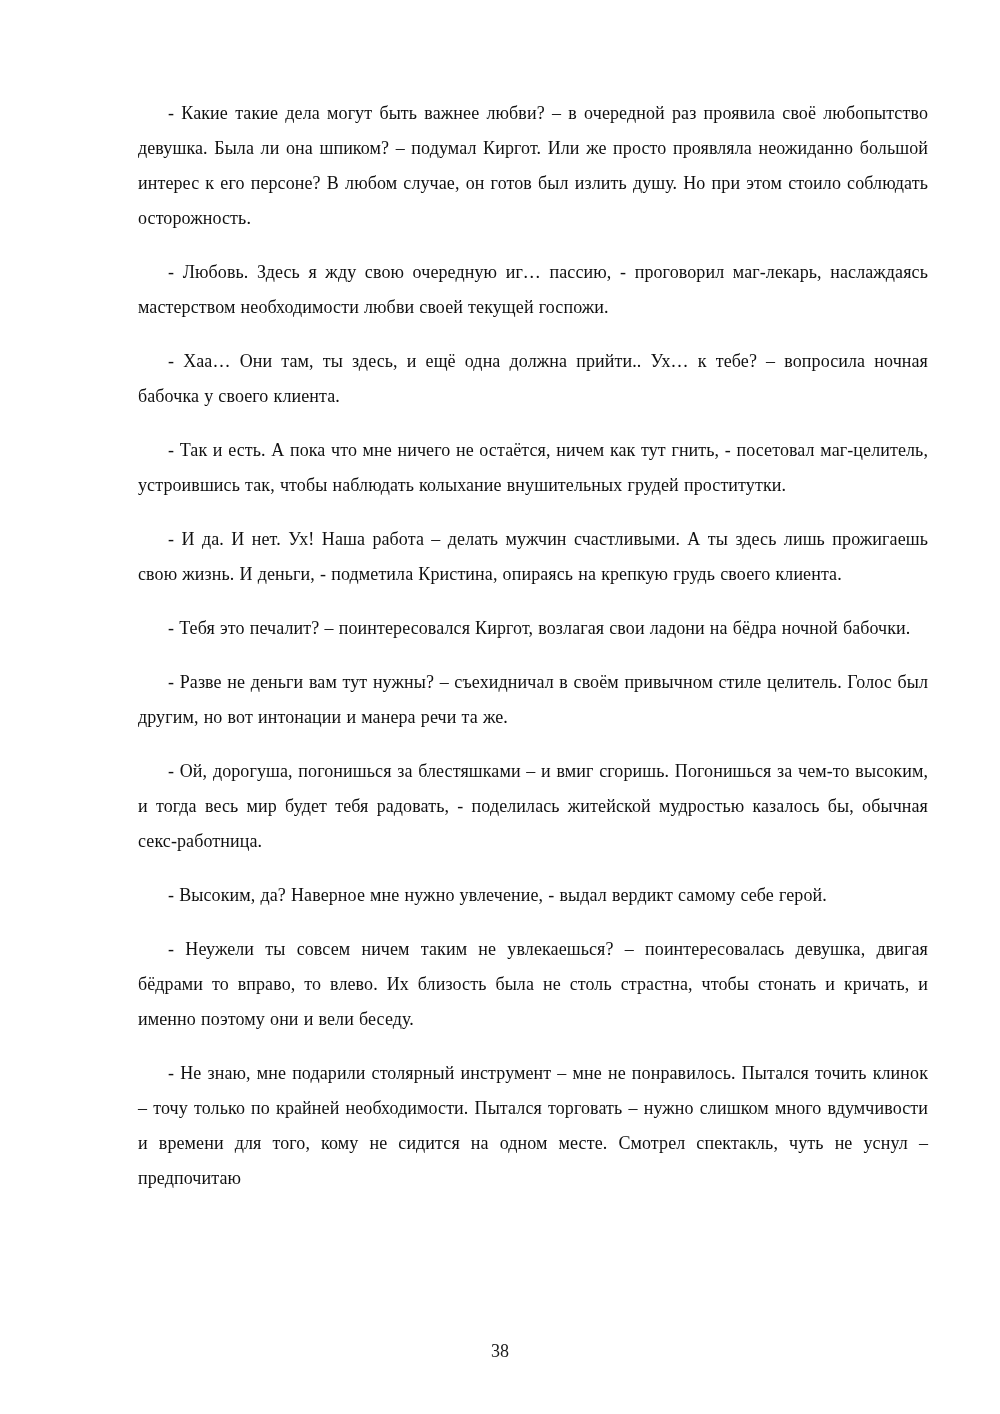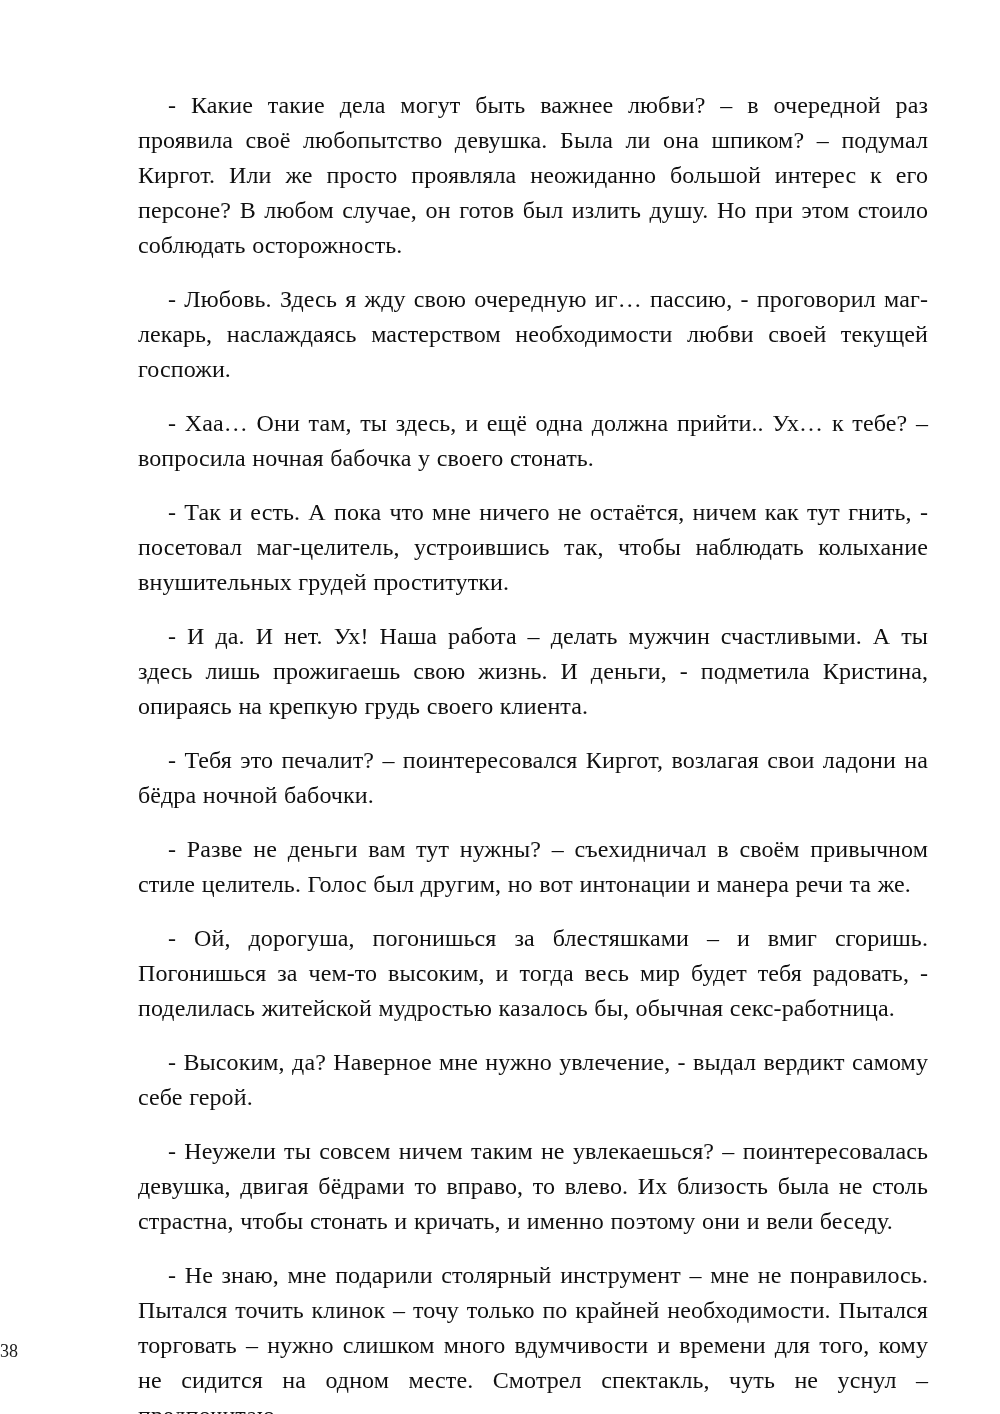--- a/index.html
+++ b/index.html
@@ -18,51 +18,51 @@
     width: 1000px;
     height: 1414px;
     box-sizing: border-box;
     padding: 88px 72px 40px 138px;
     background: #ffffff;
   }
   .body-text {
     width: 790px;
   }
   .para {
-    margin: 0 0 19px 0;
-    font-size: 24px;
+    margin: 8px 0 19px 0;
+    font-size: 18px;
     line-height: 35px;
     text-align: justify;
     text-indent: 30px;
     letter-spacing: 0.1px;
     word-spacing: 0.5px;
     hyphens: none;
   }
   .para:last-child {
     margin-bottom: 0;
   }
   .page-number {
     position: absolute;
     left: 0;
     right: 0;
     bottom: 52px;
-    text-align: left;
+    text-align: center;
     font-size: 18px;
     color: #1a1a1a;
     font-family: "Liberation Serif", serif;
   }
 </style>
 </head>
 <body>
 
 <div class="page">
   <div class="body-text">
     <p class="para">- Какие такие дела могут быть важнее любви? – в очередной раз проявила своё любопытство девушка. Была ли она шпиком? – подумал Киргот. Или же просто проявляла неожиданно большой интерес к его персоне? В любом случае, он готов был излить душу. Но при этом стоило соблюдать осторожность.</p>
     <p class="para">- Любовь. Здесь я жду свою очередную иг… пассию, - проговорил маг-лекарь, наслаждаясь мастерством необходимости любви своей текущей госпожи.</p>
-    <p class="para">- Хаа… Они там, ты здесь, и ещё одна должна прийти.. Ух… к тебе? – вопросила ночная бабочка у своего стонать.</p>
+    <p class="para">- Хаа… Они там, ты здесь, и ещё одна должна прийти.. Ух… к тебе? – вопросила ночная бабочка у своего клиента.</p>
     <p class="para">- Так и есть. А пока что мне ничего не остаётся, ничем как тут гнить, - посетовал маг-целитель, устроившись так, чтобы наблюдать колыхание внушительных грудей проститутки.</p>
     <p class="para">- И да. И нет. Ух! Наша работа – делать мужчин счастливыми. А ты здесь лишь прожигаешь свою жизнь. И деньги, - подметила Кристина, опираясь на крепкую грудь своего клиента.</p>
     <p class="para">- Тебя это печалит? – поинтересовался Киргот, возлагая свои ладони на бёдра ночной бабочки.</p>
     <p class="para">- Разве не деньги вам тут нужны? – съехидничал в своём привычном стиле целитель. Голос был другим, но вот интонации и манера речи та же.</p>
     <p class="para">- Ой, дорогуша, погонишься за блестяшками – и вмиг сгоришь. Погонишься за чем-то высоким, и тогда весь мир будет тебя радовать, - поделилась житейской мудростью казалось бы, обычная секс-работница.</p>
     <p class="para">- Высоким, да? Наверное мне нужно увлечение, - выдал вердикт самому себе герой.</p>
     <p class="para">- Неужели ты совсем ничем таким не увлекаешься? – поинтересовалась девушка, двигая бёдрами то вправо, то влево. Их близость была не столь страстна, чтобы стонать и кричать, и именно поэтому они и вели беседу.</p>
     <p class="para">- Не знаю, мне подарили столярный инструмент – мне не понравилось. Пытался точить клинок – точу только по крайней необходимости. Пытался торговать – нужно слишком много вдумчивости и времени для того, кому не сидится на одном месте. Смотрел спектакль, чуть не уснул – предпочитаю</p>
   </div>
   <div class="page-number">38</div>

